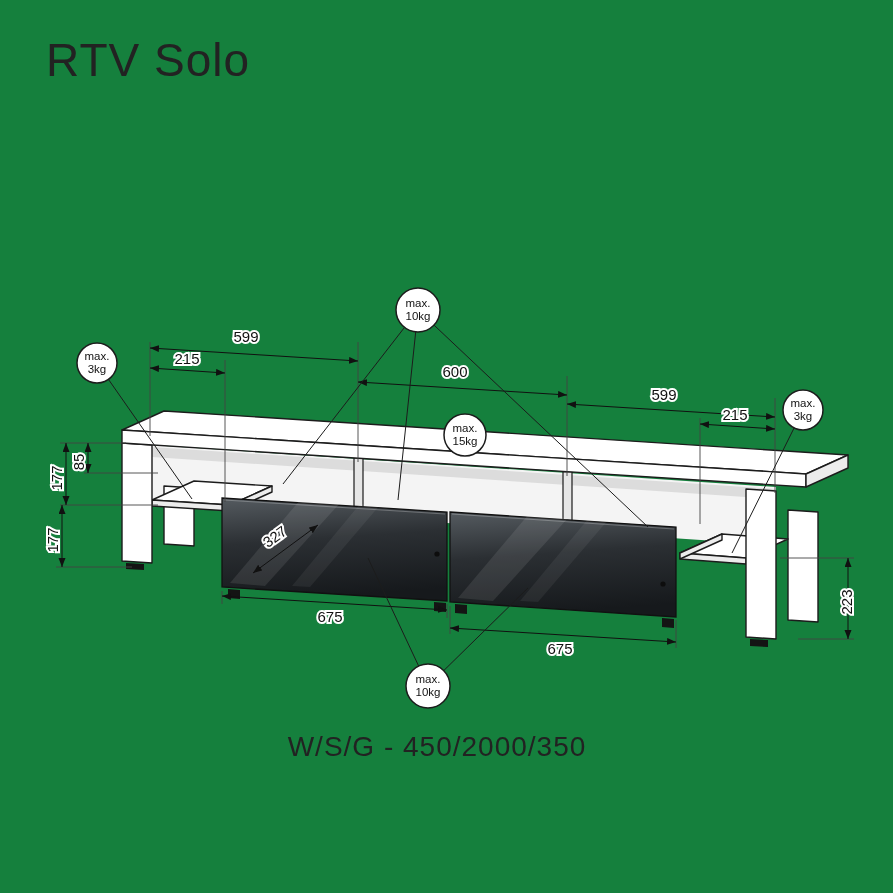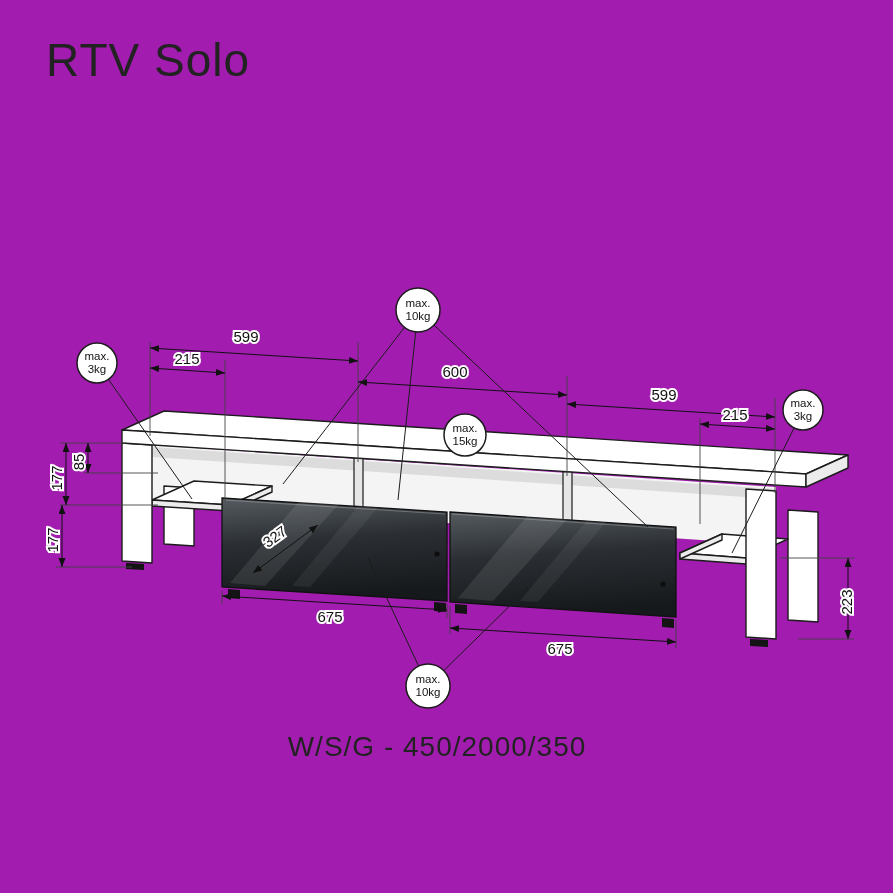--- a/index.html
+++ b/index.html
@@ -1,19 +1,19 @@
 <!DOCTYPE html>
 <html><head>
 <meta charset="utf-8">
 <style>
   html,body { margin:0; padding:0; background:#ffffff; }
   .page {
     position:relative;
     width:893px; height:893px;
-    background:#a21caf;
+    background:#15803d;
     font-family:"Liberation Sans", sans-serif;
     overflow:hidden;
   }
   svg { display:block; }
   .outline   { fill:#ffffff; stroke:#1c1c1c; stroke-width:1.4; stroke-linejoin:round; }
   .shaded    { fill:#ececec; stroke:#1c1c1c; stroke-width:1.4; stroke-linejoin:round; }
   .interior  { fill:#f4f4f4; stroke:none; }
   .backband  { fill:#dcdcdc; stroke:none; }
   .partition { fill:#e6e6e6; stroke:#1c1c1c; stroke-width:1.2; }
   .foot      { fill:#141414; stroke:none; }

